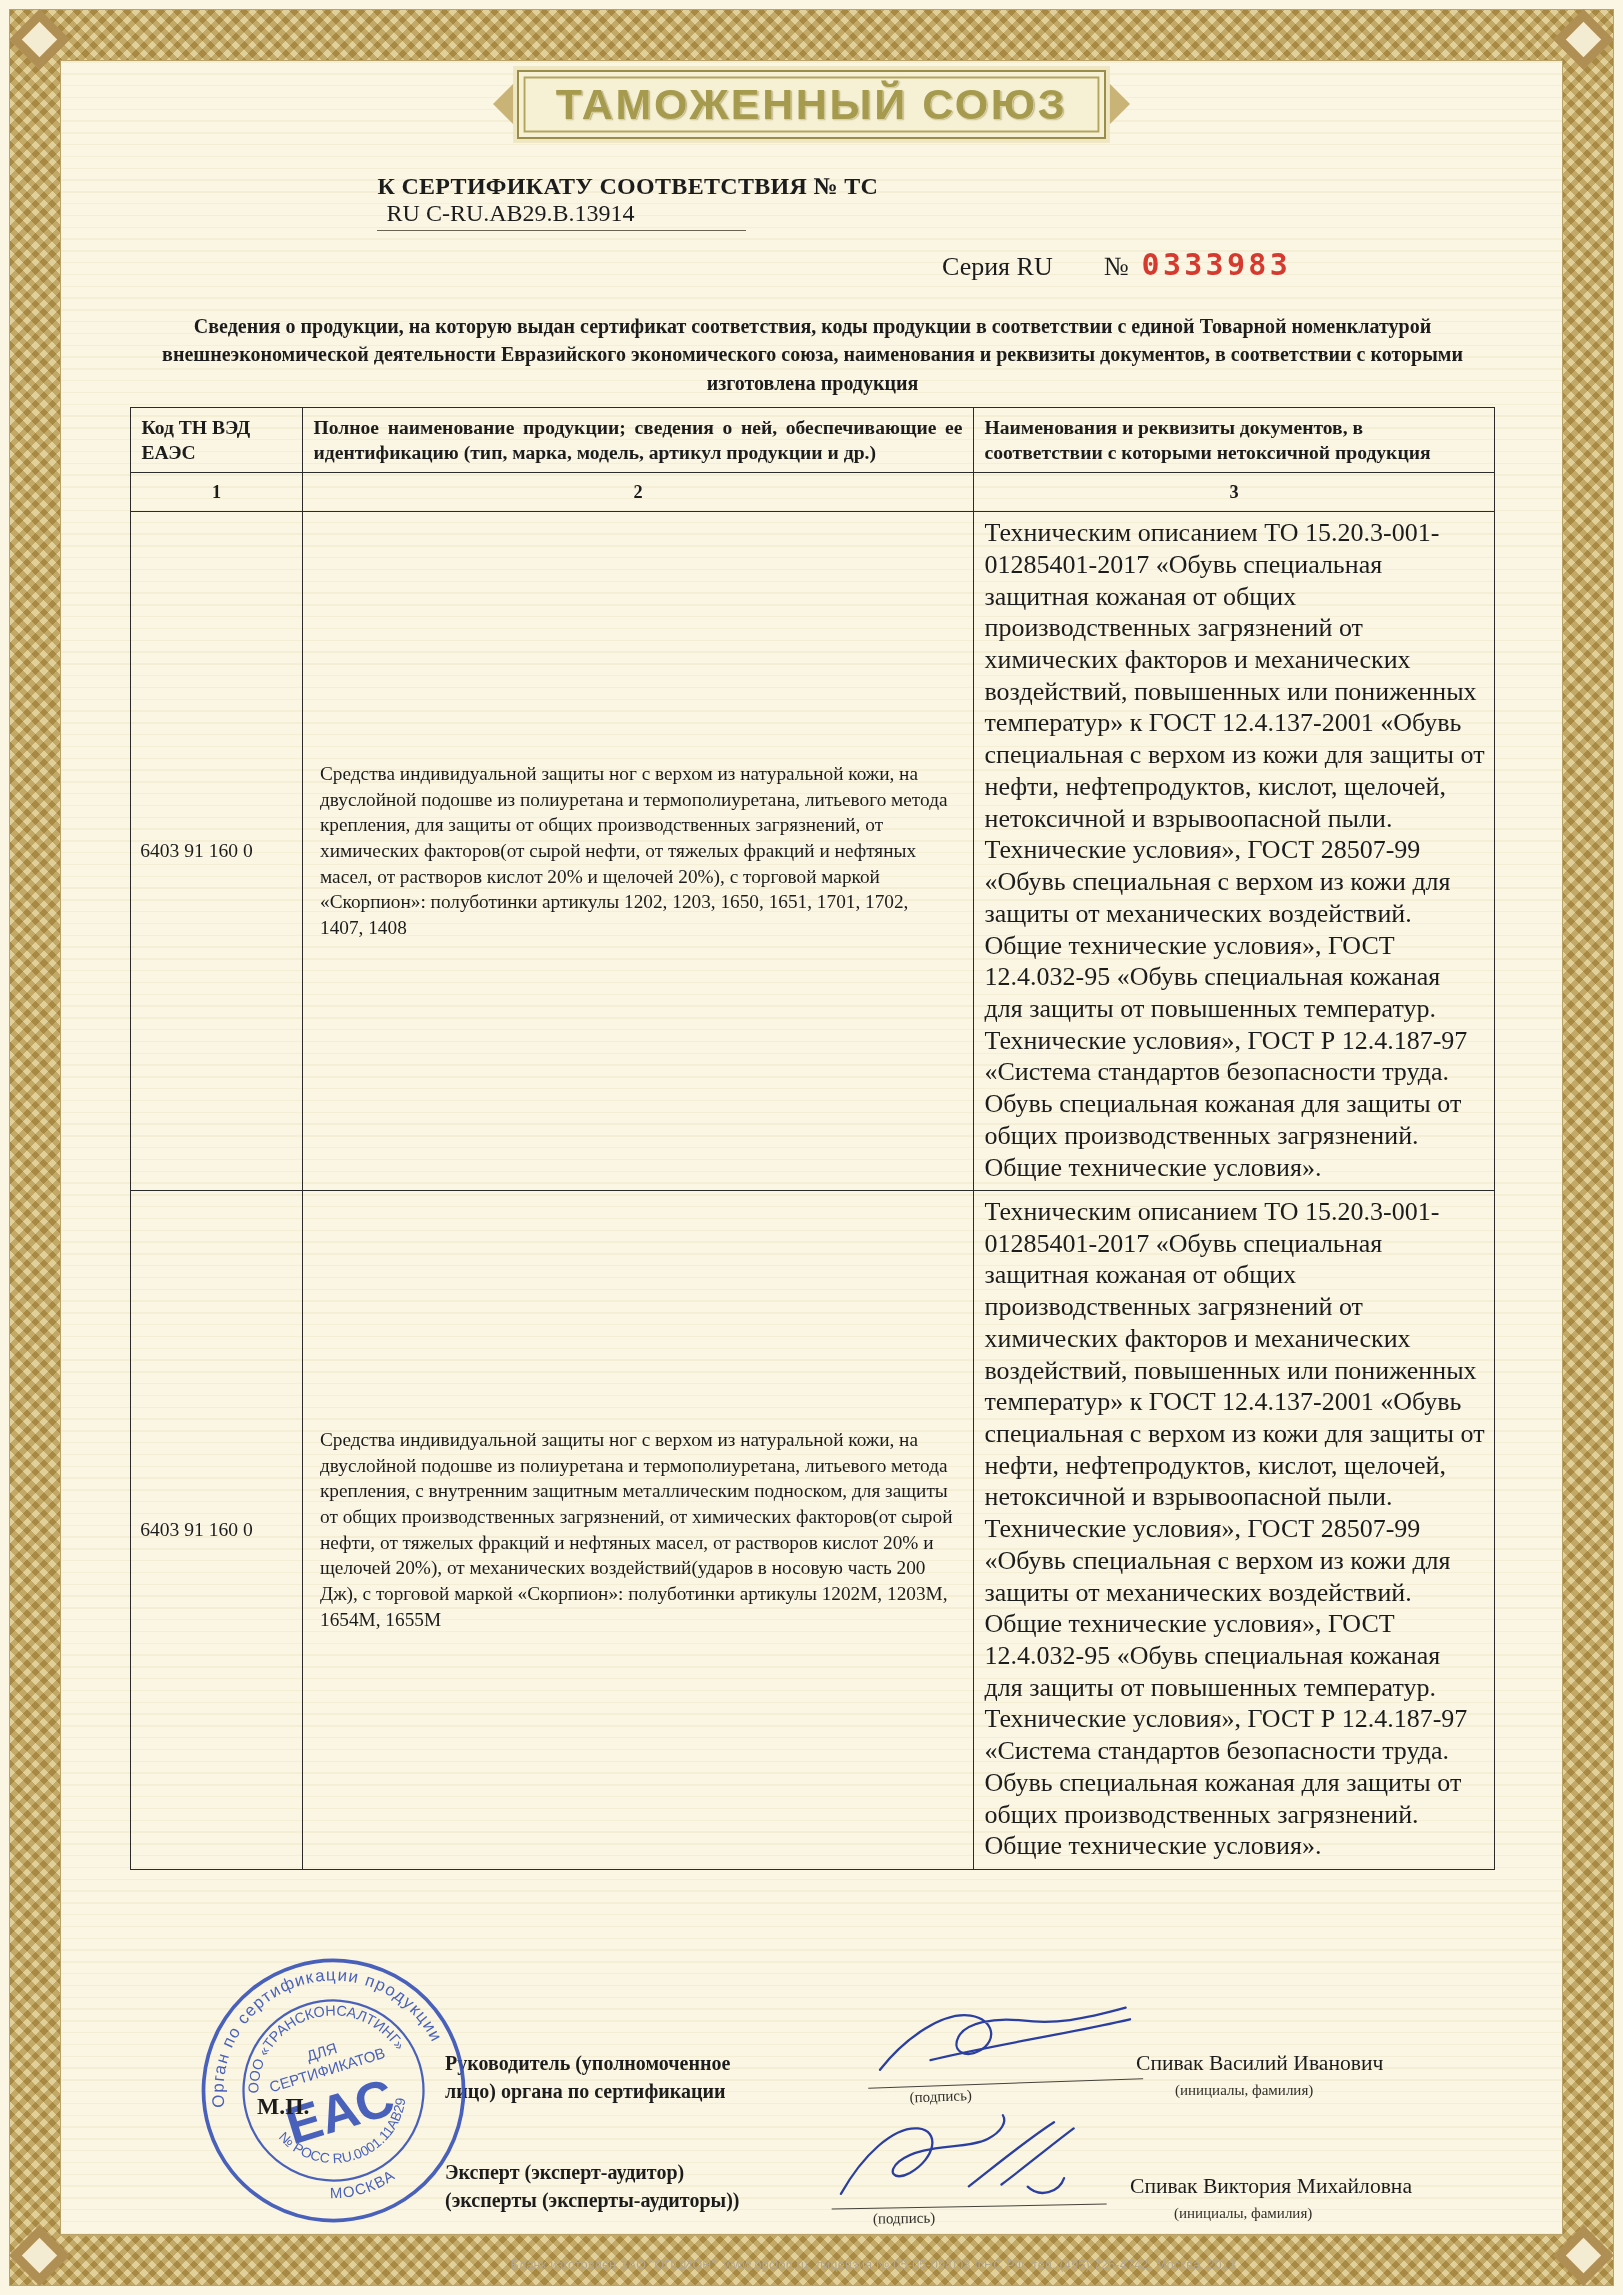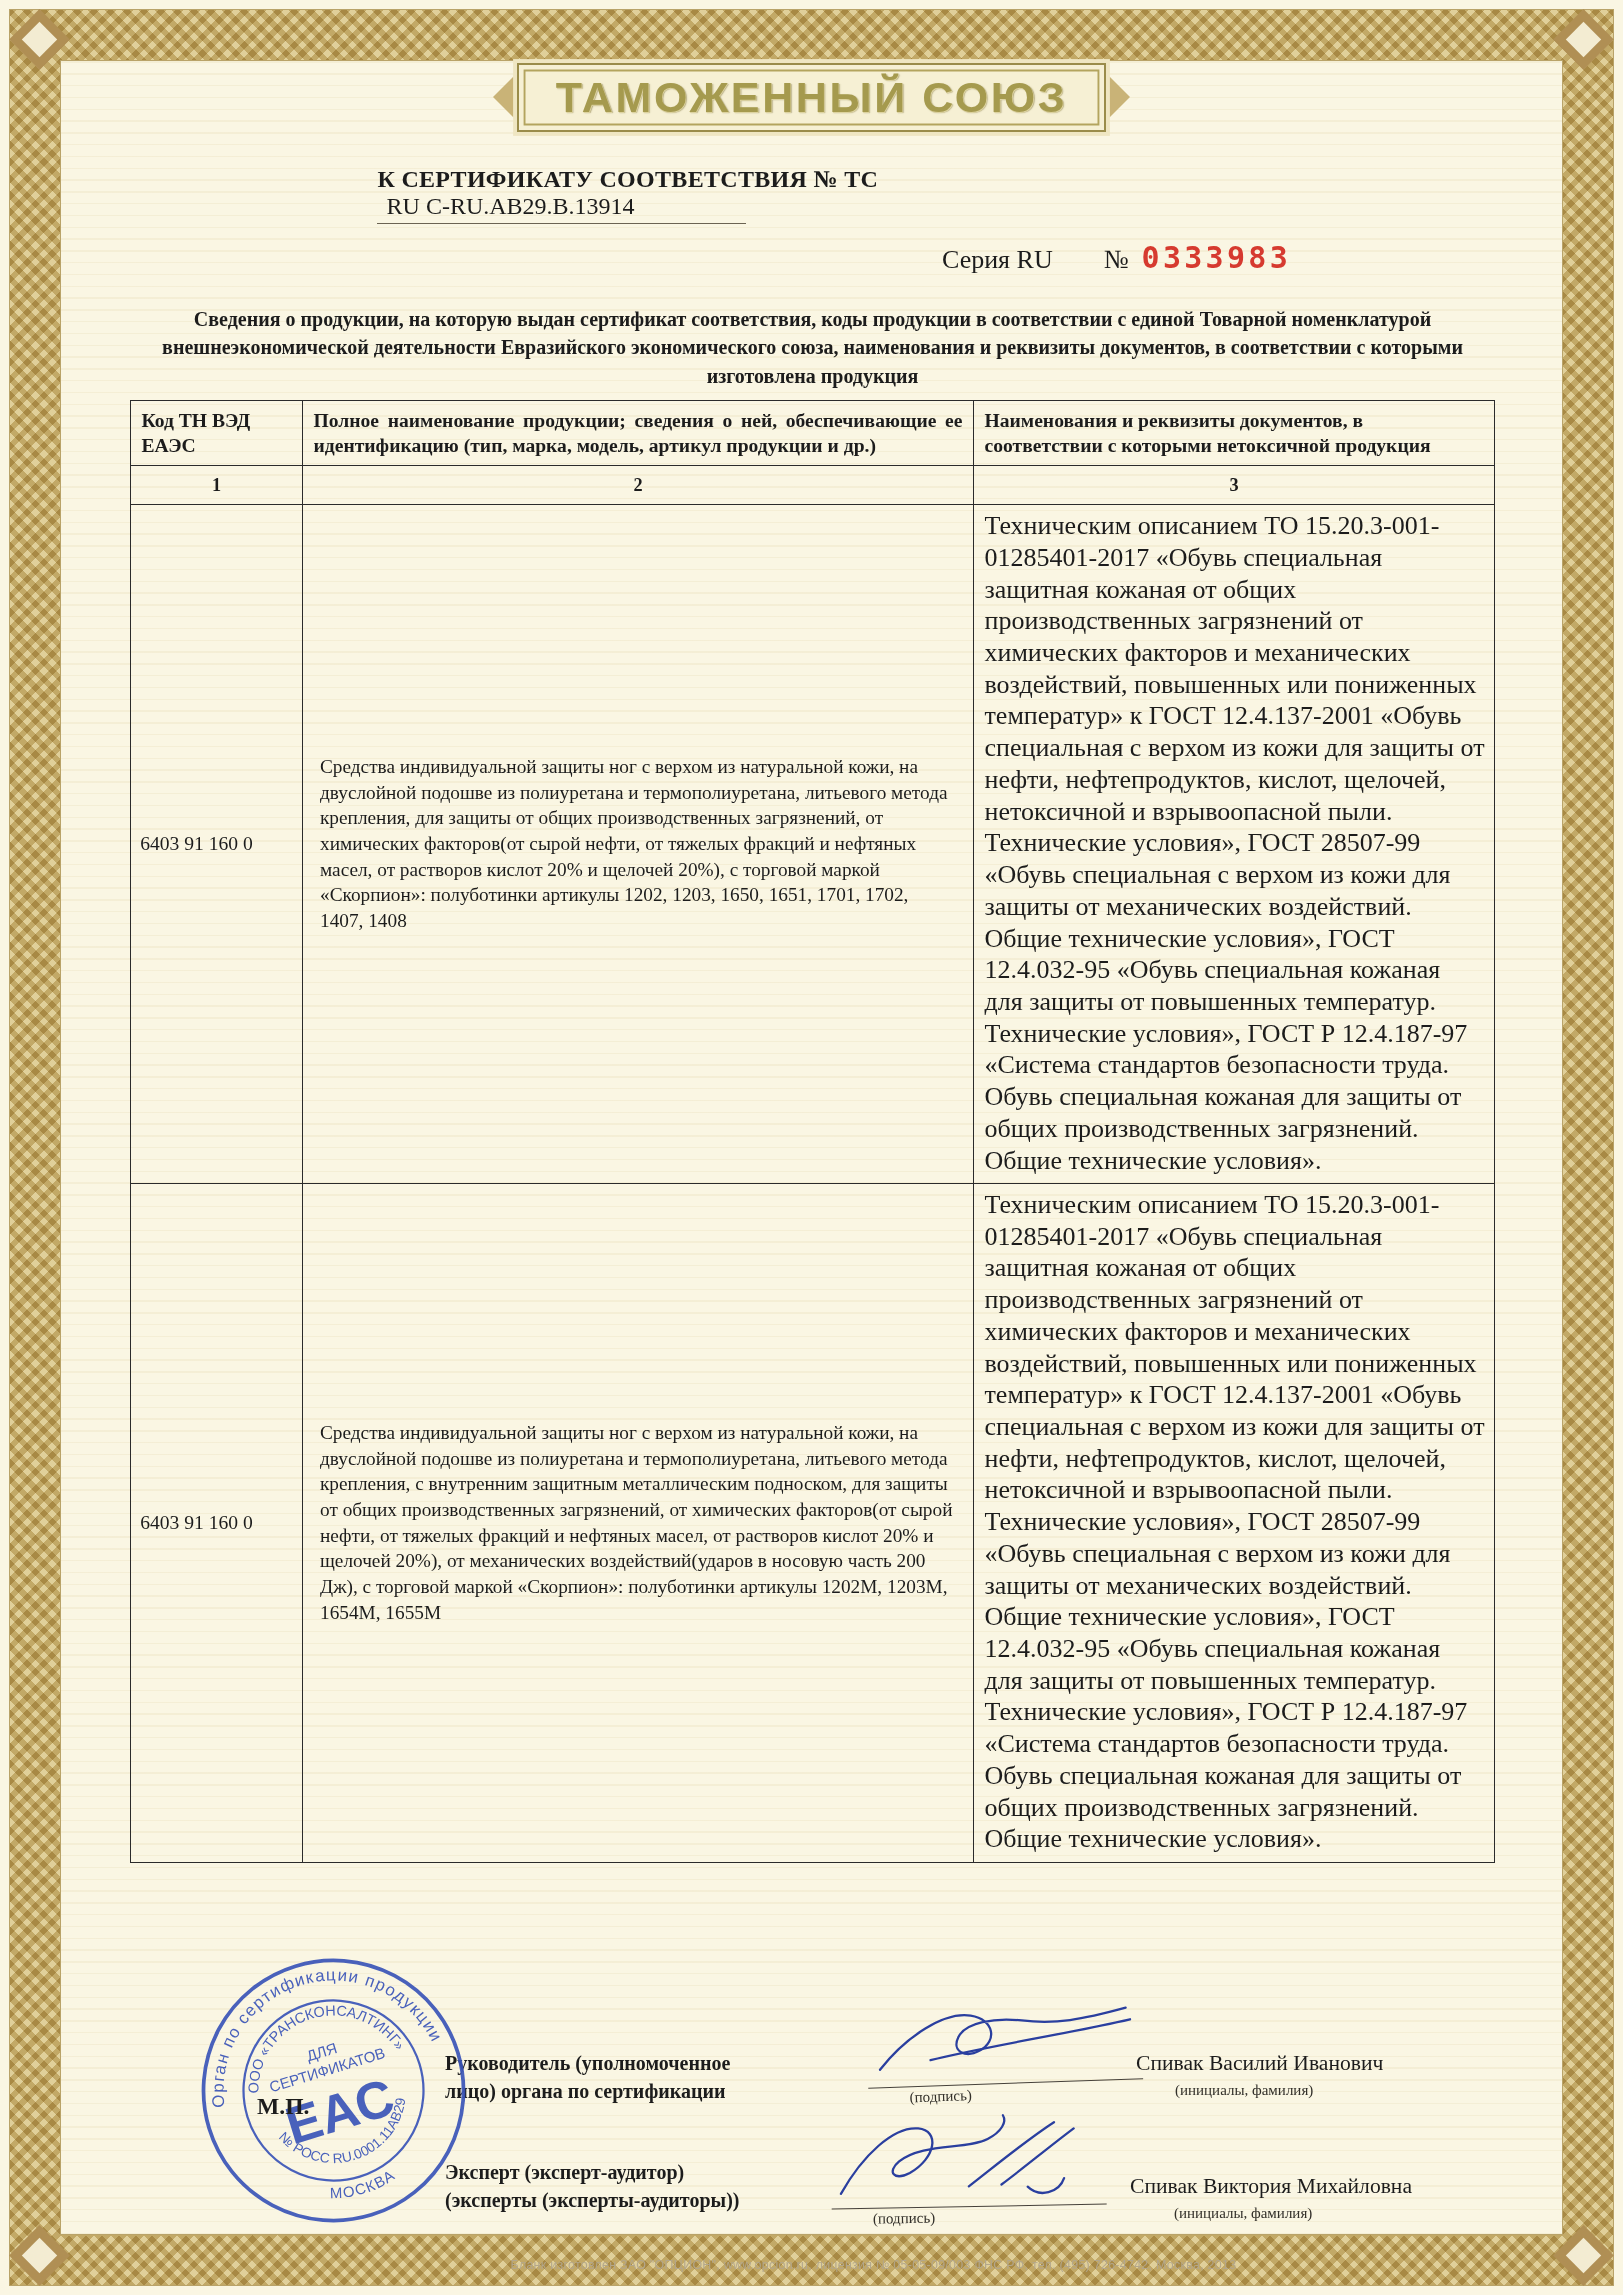--- a/index.html
+++ b/index.html
@@ -25,21 +25,21 @@
   }
   .corner{position:absolute; width:43px; height:43px; background:#b08f54; transform:rotate(45deg); z-index:2;}
   .corner::after{content:""; position:absolute; inset:9.2px; background:#f3ecd2;}
   .corner.tl{left:18.3px; top:18.3px;} .corner.tr{right:18.3px; top:18.3px;}
   .corner.bl{left:18.3px; bottom:18.3px;} .corner.br{right:18.3px; bottom:18.3px;}
 
   
   .content{position:absolute; inset:62px; z-index:3;}
 
   .banner{
-    width:fit-content; margin:1px auto 0; position:relative;
+    width:fit-content; margin:8px auto 0; position:relative;
     padding:7.9px 37px; background:#f6f0d4;
     border:2px solid #9a8c4a;
     box-shadow: inset 0 0 0 4.6px #f6f0d4, inset 0 0 0 6.5px #b3a45e, 0 0 0 3.9px #efe6c2;
   }
   .banner::before,.banner::after{
     content:""; position:absolute; top:50%; width:29px; height:29px;
     background:#c9b377; transform:translateY(-50%) rotate(45deg); z-index:-1;
   }
   .banner::before{left:-19.6px;} .banner::after{right:-19.6px;}
   .banner-text{

